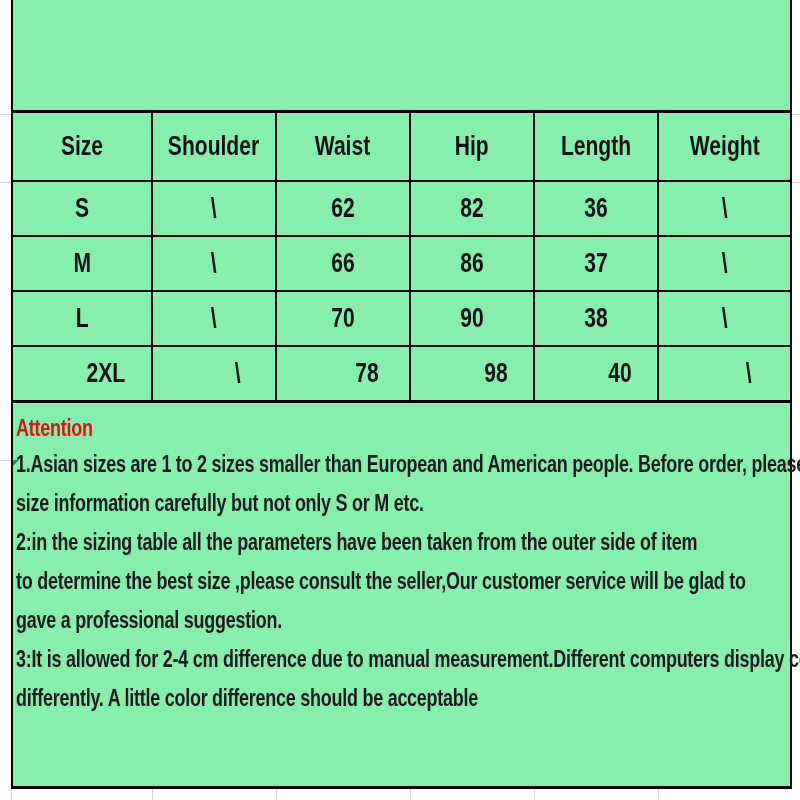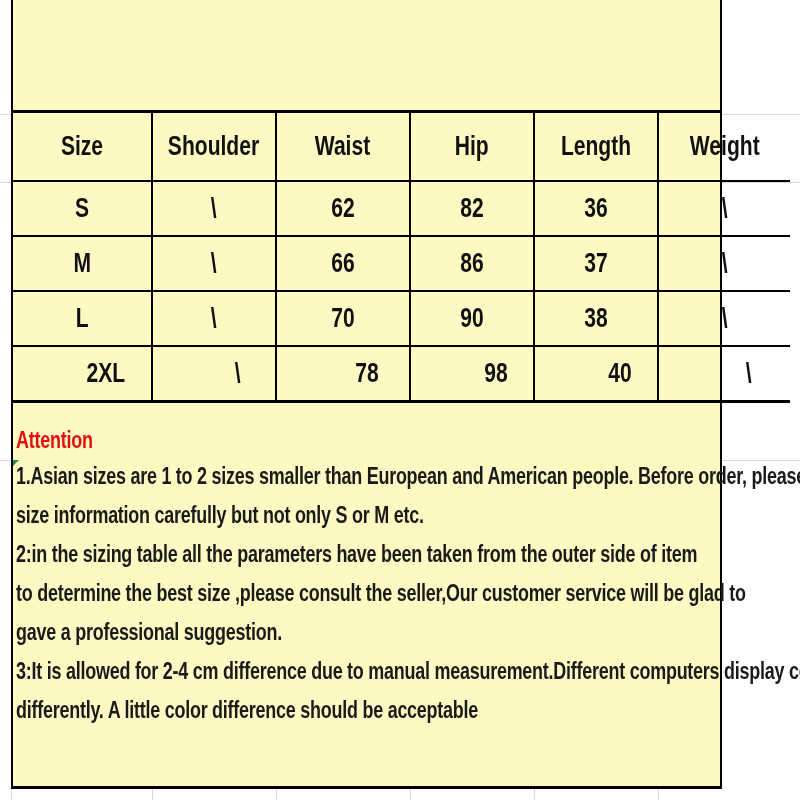--- a/index.html
+++ b/index.html
@@ -6,44 +6,44 @@
     body {
       width: 800px; height: 800px; position: relative; overflow: hidden;
       background: #ffffff;
       font-family: "Liberation Sans", sans-serif;
     }
     
     .grid-v { position: absolute; top: 0; bottom: 0; width: 1px; background: #d9d9d9; }
     .grid-h { position: absolute; left: 0; right: 0; height: 1px; background: #d9d9d9; }
 
     .sheet {
-      position: absolute; left: 11px; top: 0; width: 711px; height: 789px;
+      position: absolute; left: 11px; top: 0; width: 781px; height: 789px;
       border-left: 2px solid #000; border-right: 2px solid #000; border-bottom: 3px solid #000;
-      box-sizing: border-box; background: #fef9c3;
+      box-sizing: border-box; background: #86efac;
     }
     .top-blank { height: 113px; border-bottom: 3px solid #000; box-sizing: border-box; }
     table.size-table {
       border-collapse: collapse; width: 100%; table-layout: fixed;
     }
     table.size-table td, table.size-table th {
       border: 2px solid #000;
       text-align: center; vertical-align: middle;
       font-size: 27px; font-weight: bold; color: #111;
       padding: 0;
       transform-origin: center;
     }
     table.size-table tr:first-child th { border-top: none; }
     table.size-table th:first-child, table.size-table td:first-child { border-left: none; }
     table.size-table th:last-child, table.size-table td:last-child { border-right: none; }
     table.size-table thead tr { height: 68px; }
     table.size-table tbody tr { height: 55px; }
     table.size-table tbody tr:last-child td { border-bottom: 3px solid #000; padding-left: 48px; }
     .cond { display: inline-block; transform: scaleX(0.78); }
 
-    .notes { padding: 8px 0 0 3px; margin-top: 12px; }
+    .notes { padding: 8px 0 0 3px; }
     .note-line {
       height: 39px; line-height: 39px; white-space: nowrap;
       font-size: 23px; font-weight: bold; color: #1a1a1a;
       transform: scaleX(0.78); transform-origin: left center;
       letter-spacing: -0.3px;
     }
     .note-line.attention { color: #e0100f; height: 34px; line-height: 34px; }
     .corner-mark {
       position: absolute; left: 13px; top: 460px; width: 0; height: 0;
       border-top: 6px solid #2e8b57; border-right: 6px solid transparent;

